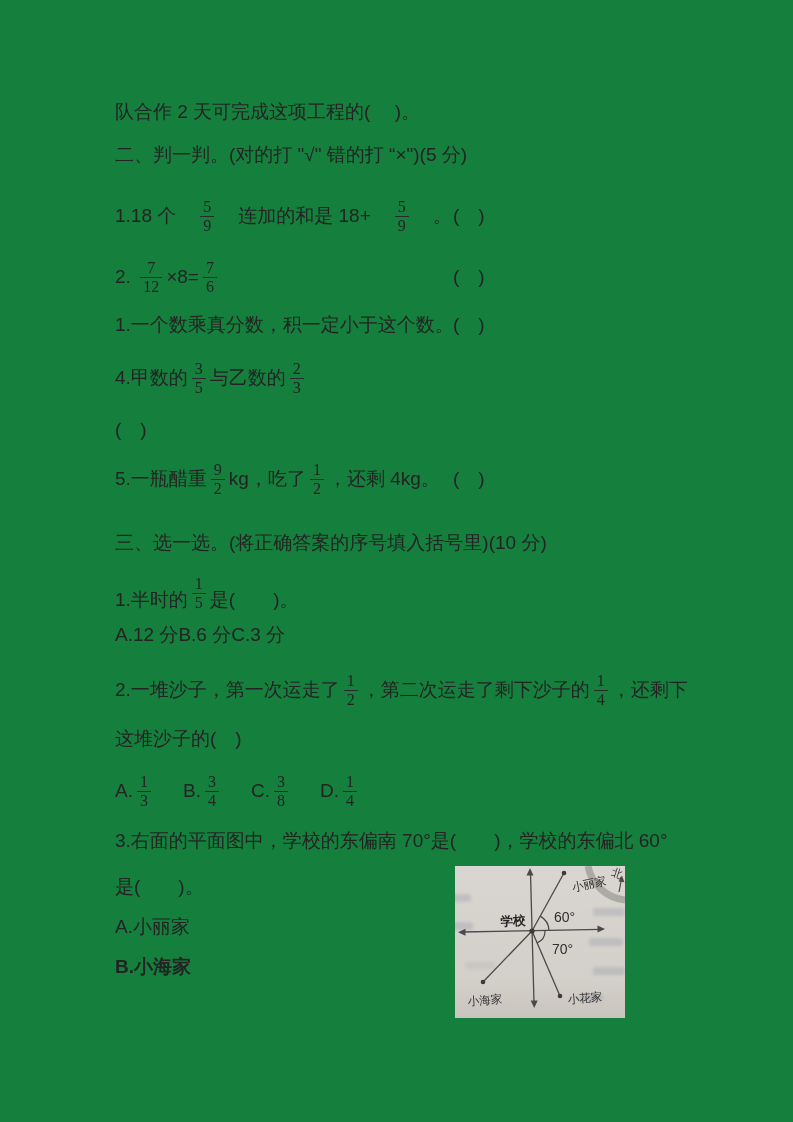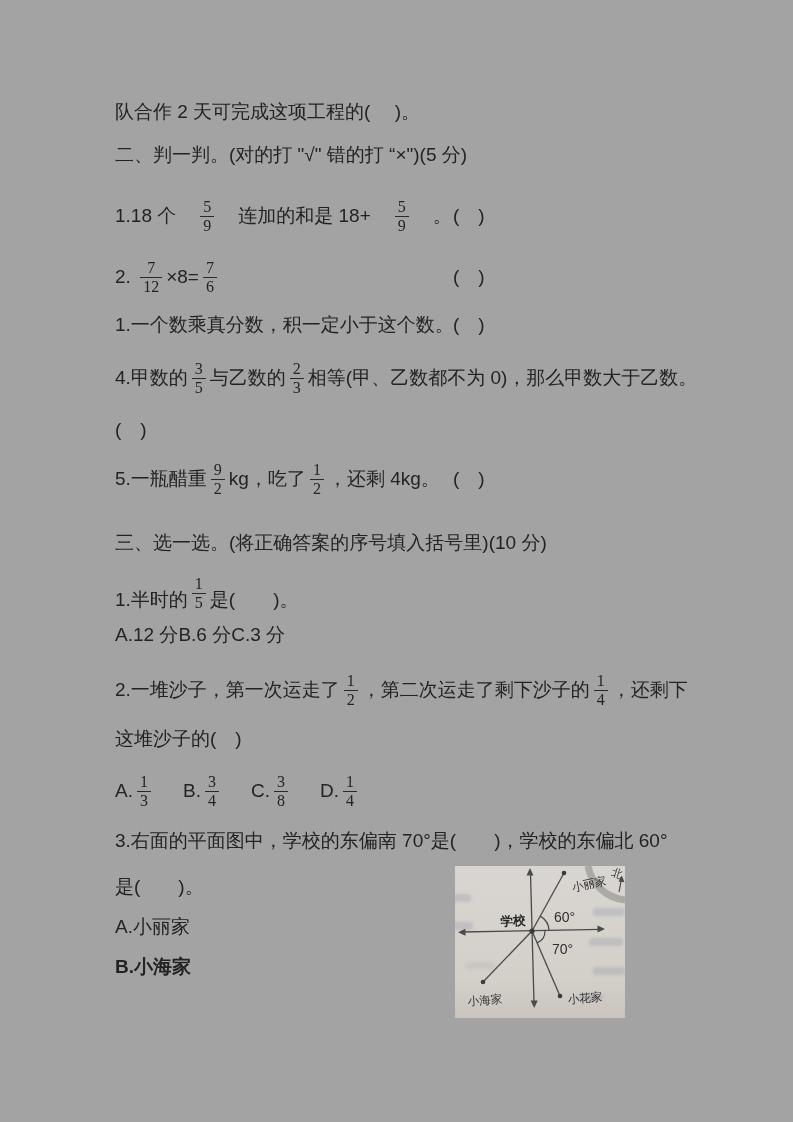--- a/index.html
+++ b/index.html
@@ -1,18 +1,18 @@
 <!DOCTYPE html>
 <html><head>
 <meta charset="utf-8">
 <style>
   * { margin:0; padding:0; box-sizing:border-box; }
   html,body { background:#ffffff; }
   body { width:793px; height:1122px; font-family:"Liberation Sans", sans-serif; color:#232323; }
-  .page { position:relative; width:793px; height:1122px; background:#a3a3a3; overflow:hidden; }
+  .page { position:relative; width:793px; height:1122px; background:#15803d; overflow:hidden; }
 
   .row { position:absolute; left:115px; display:flex; align-items:center; font-size:19px;
          white-space:pre; line-height:1.25; }
   .t { white-space:pre; }
 
   
   .frac { display:inline-flex; flex-direction:column; align-items:center;
           font-family:"Liberation Serif", serif; font-size:16px; line-height:1.12;
           margin:0 4px; }
   .frac .num, .frac .den { padding:0 3px; text-align:center; }
@@ -61,21 +61,20 @@
   <div class="row" style="top:312px; height:26px; width:560px;">
     <span class="t">1.一个数乘真分数，积一定小于这个数。</span>
     <span class="answer">(　)</span>
   </div>
 
   <div class="row" style="top:352px; height:52px;">
     <span class="t">4.甲数的</span>
     <span class="frac"><span class="num">3</span><span class="den">5</span></span>
     <span class="t">与乙数的</span>
     <span class="frac"><span class="num">2</span><span class="den">3</span></span>
-    <span class="t">相等(甲、乙数都不为 0)，那么甲数大于乙数。</span>
   </div>
 
   <div class="row" style="top:417px; height:26px;">
     <span class="t">(　)</span>
   </div>
 
   <div class="row" style="top:453px; height:52px; width:560px;">
     <span class="t">5.一瓶醋重</span>
     <span class="frac"><span class="num">9</span><span class="den">2</span></span>
     <span class="t">kg，吃了</span>

